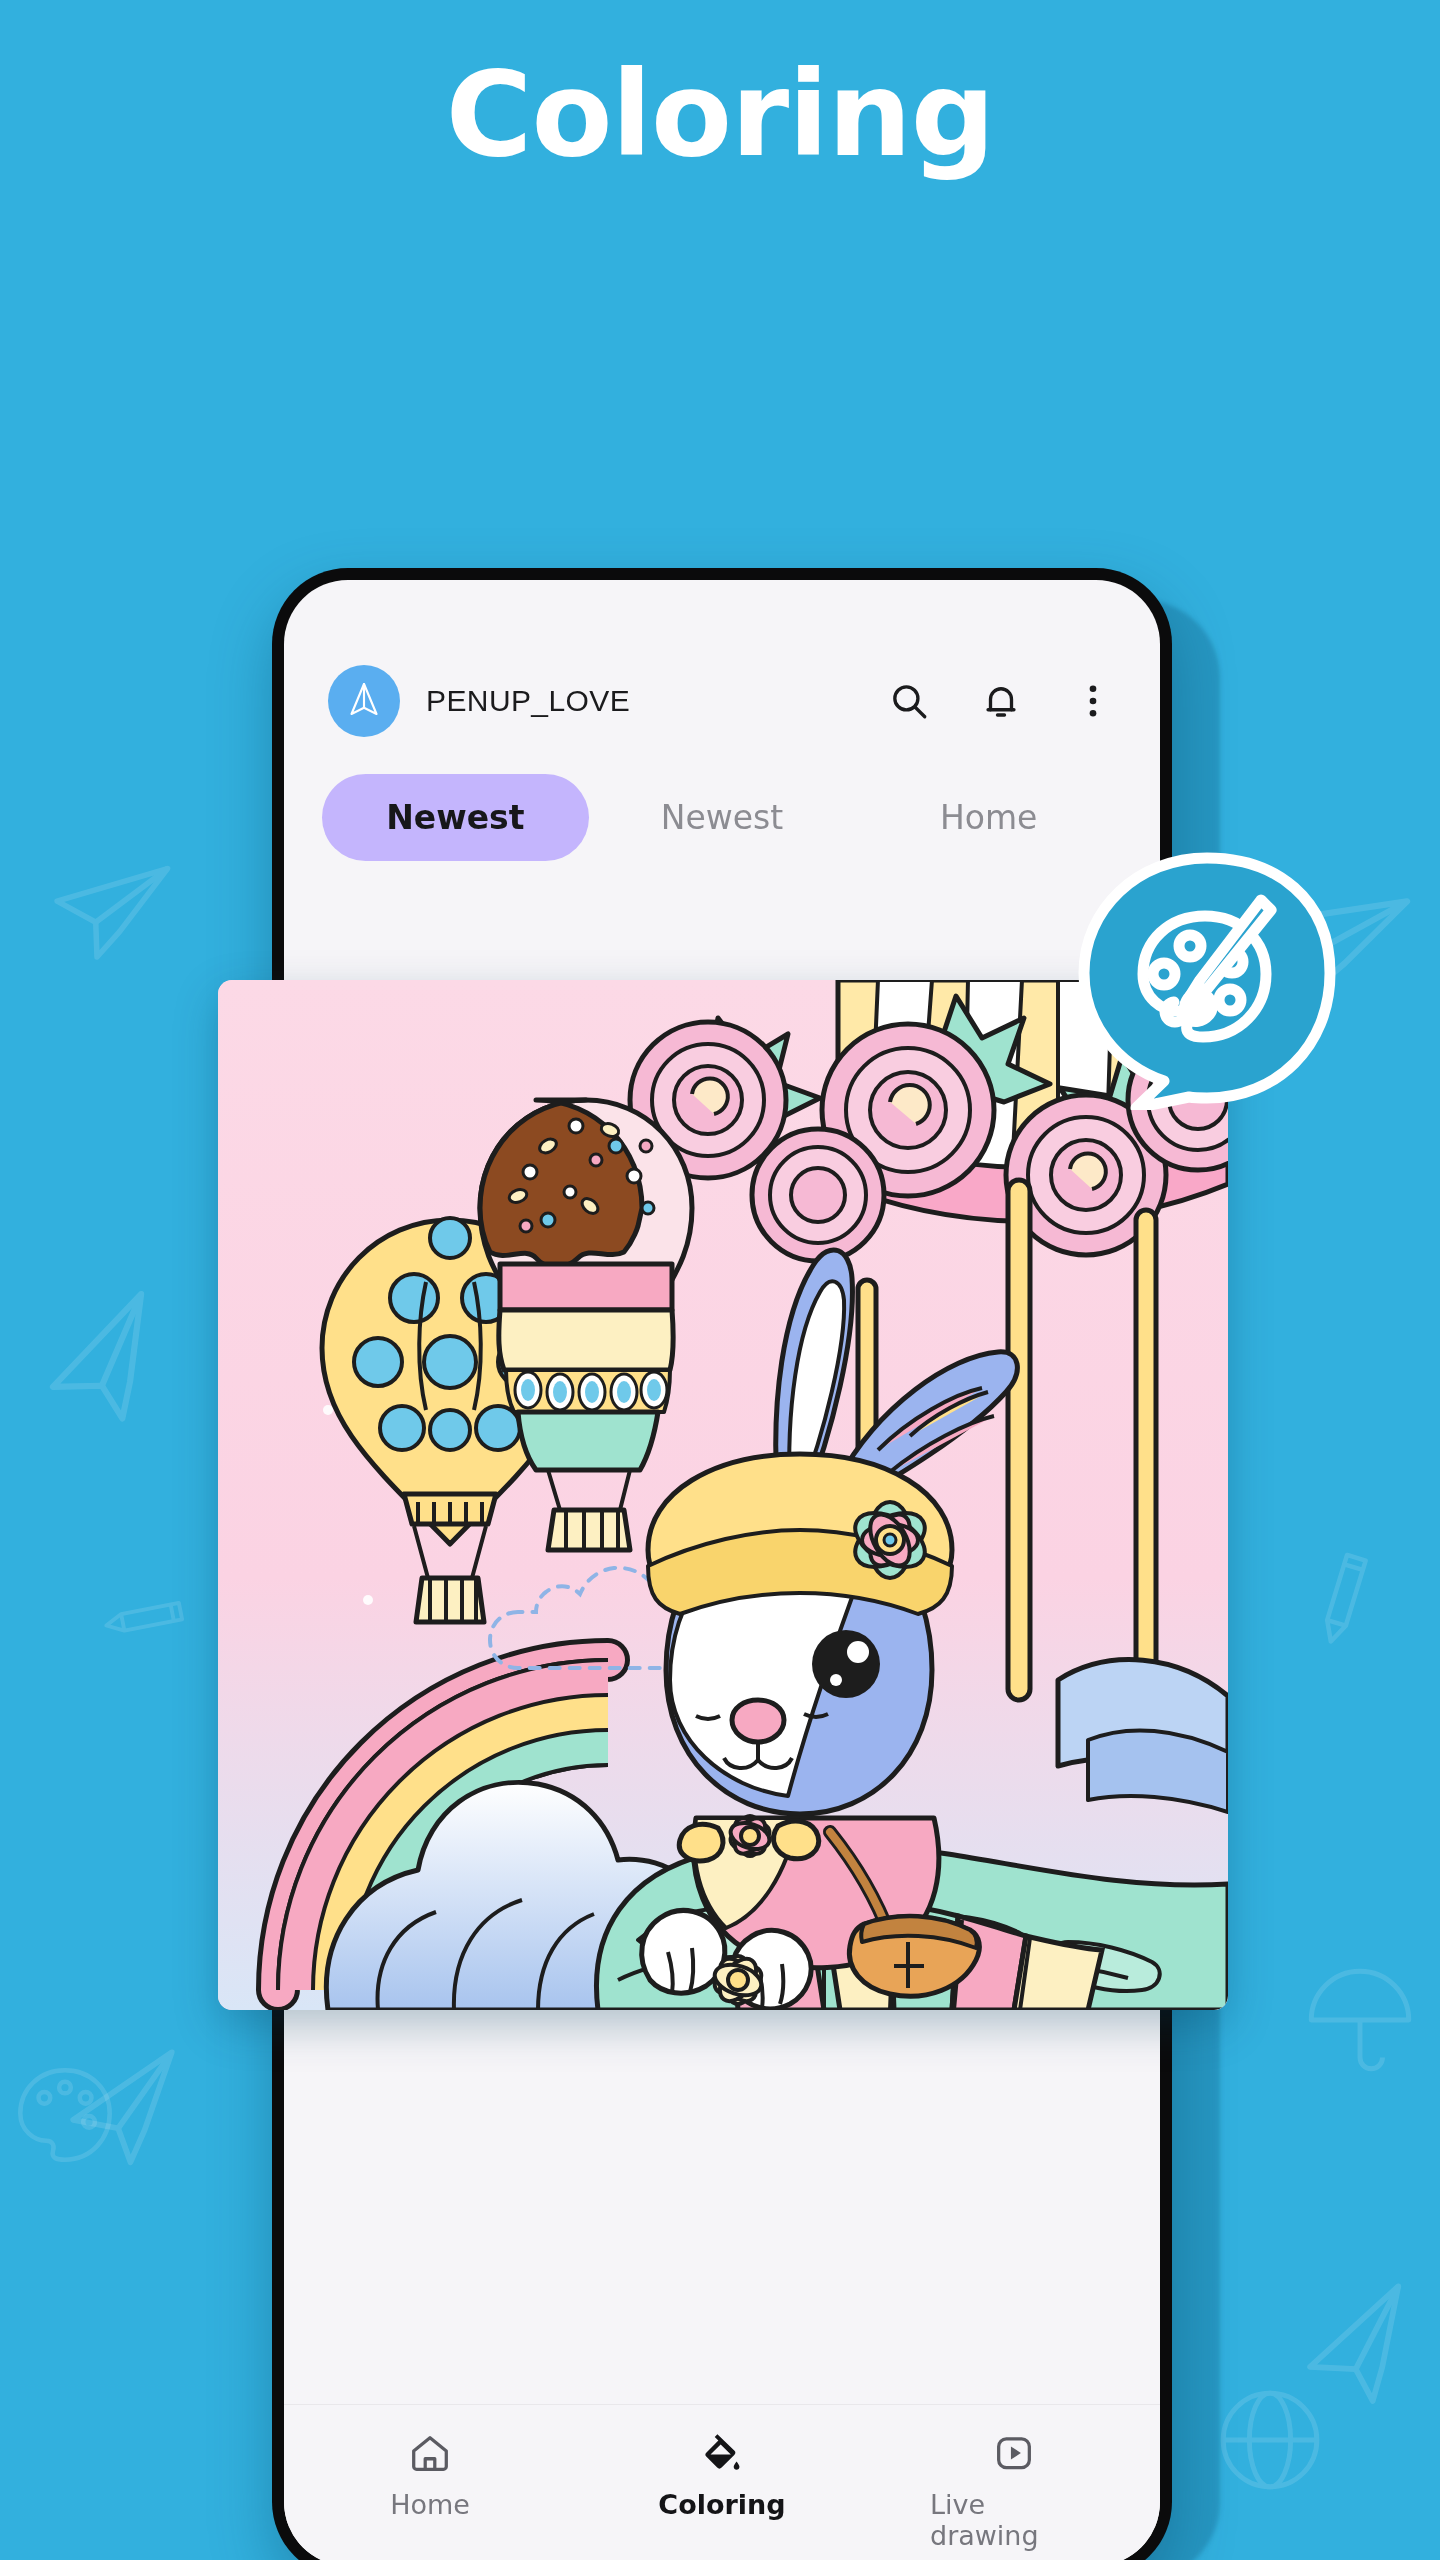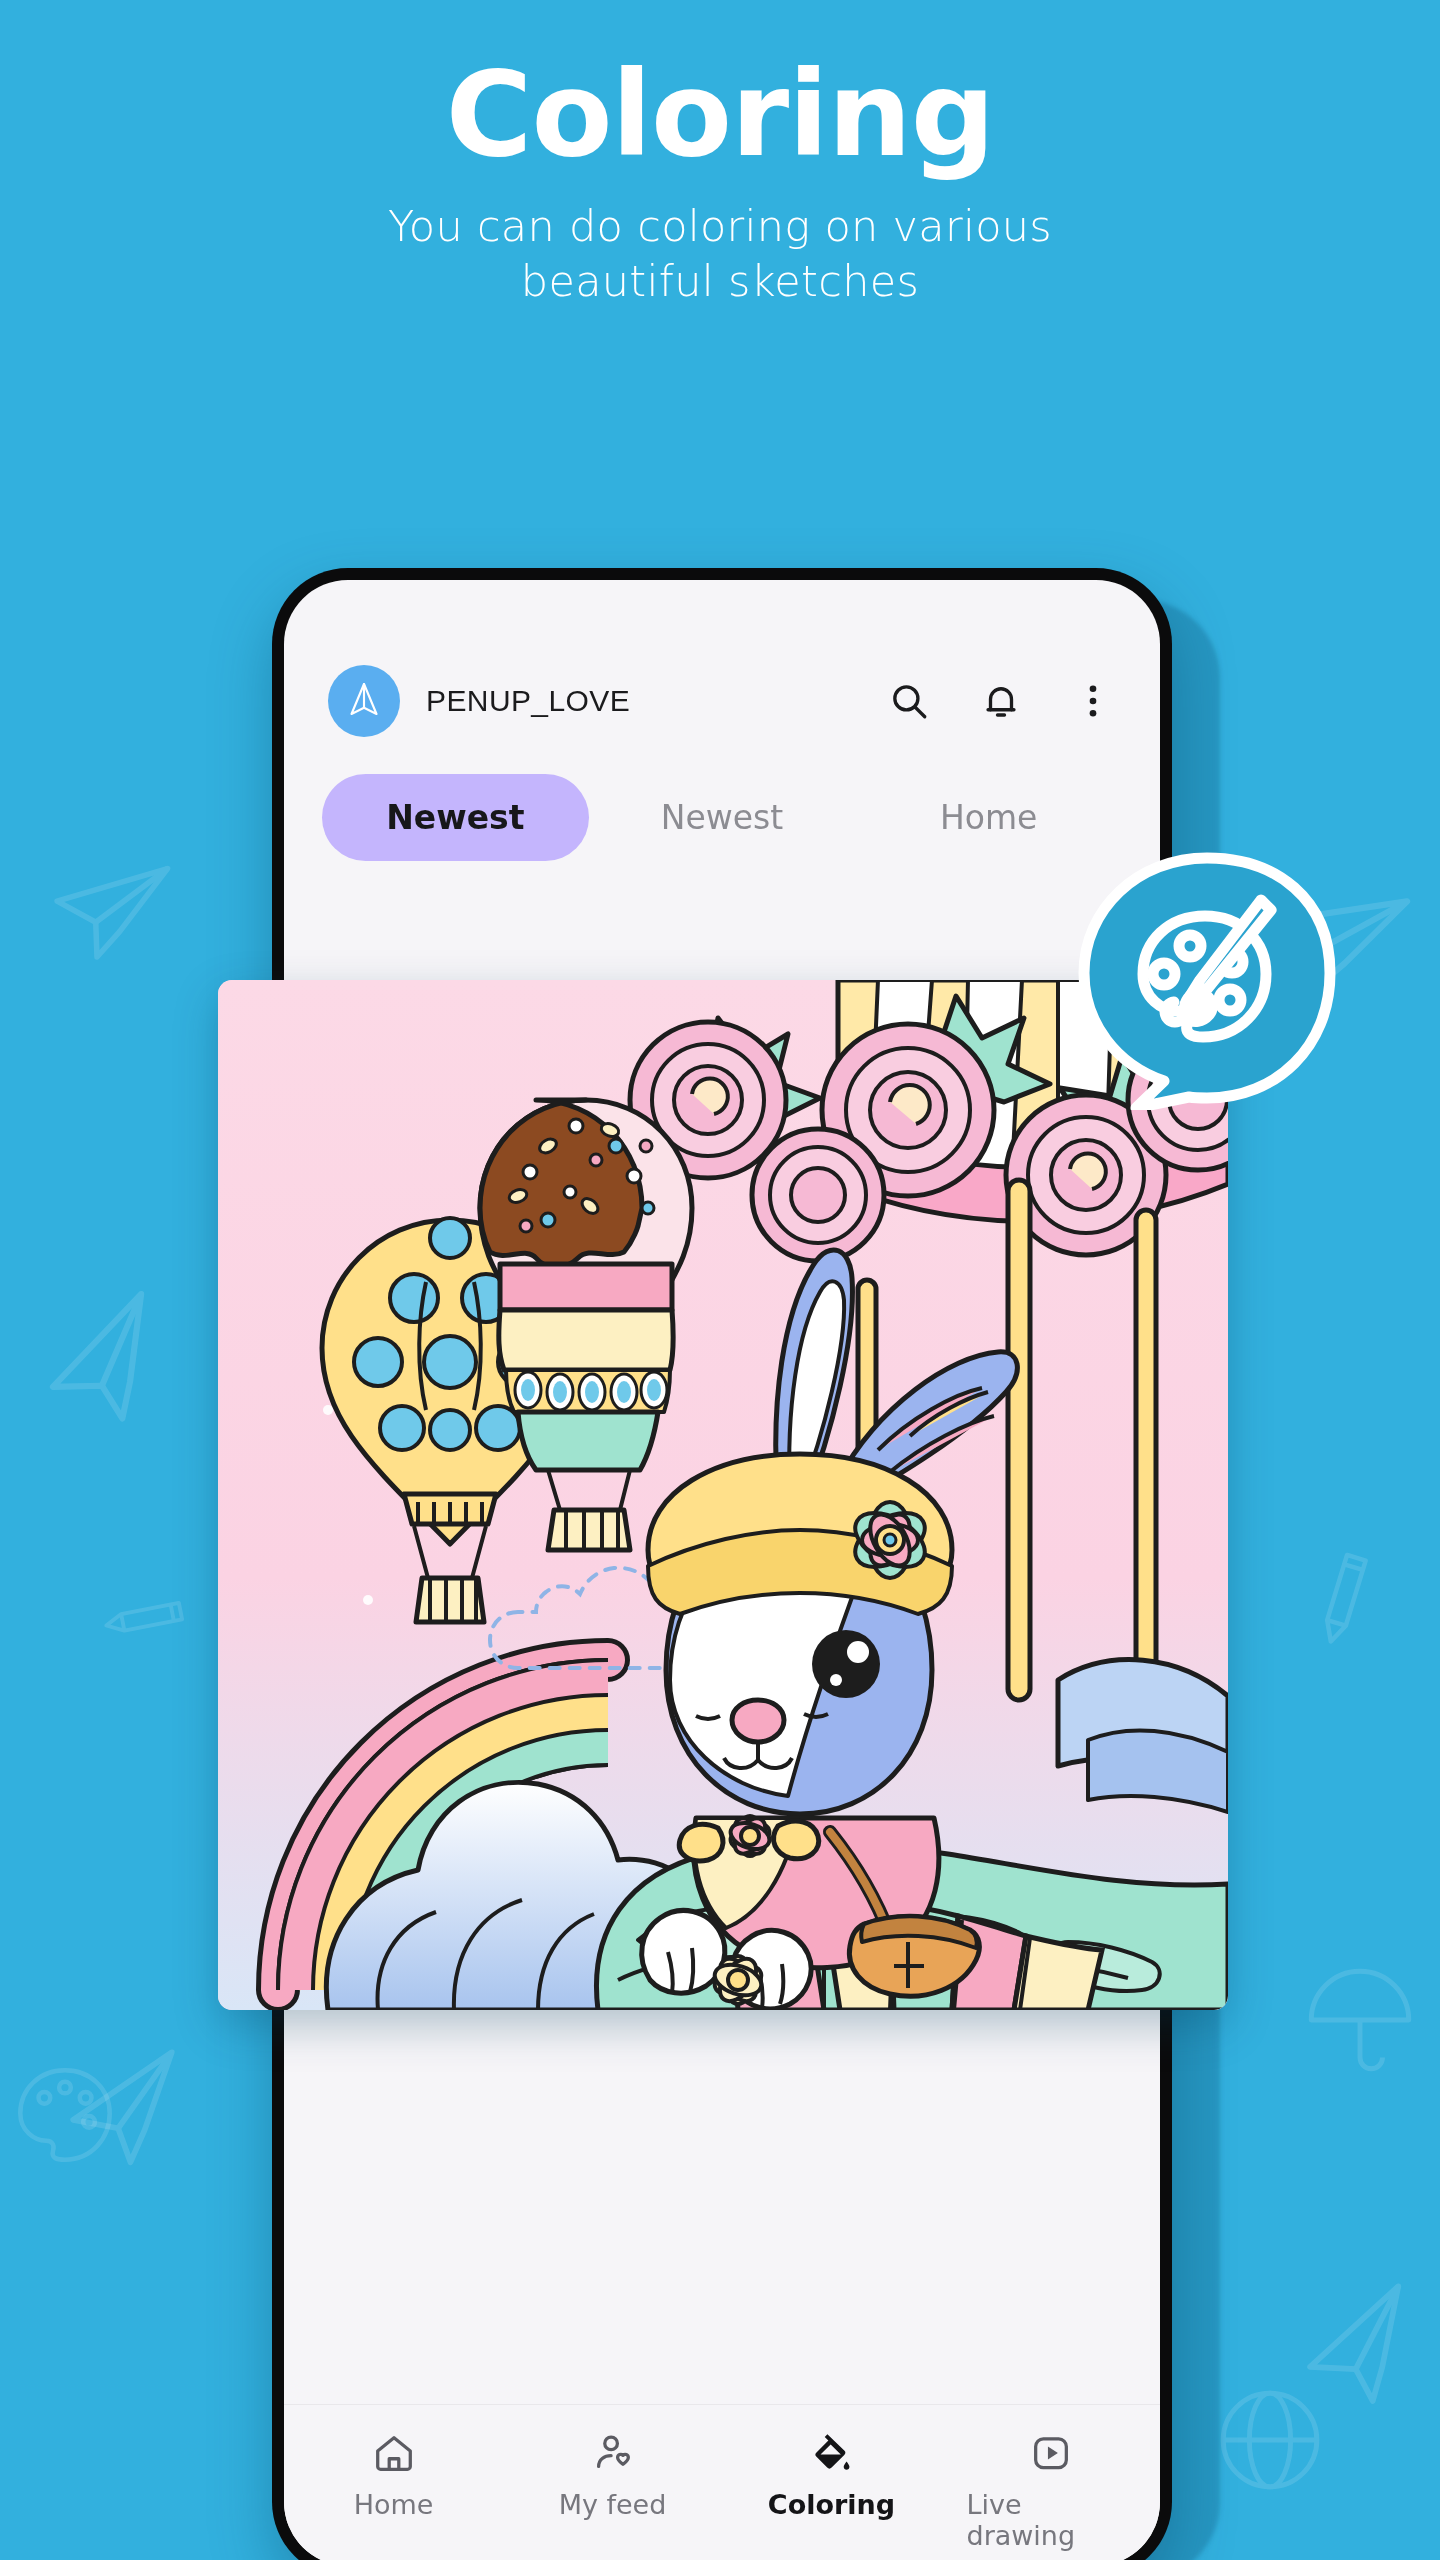--- a/index.html
+++ b/index.html
@@ -257,24 +257,20 @@
   <div class="doodle" style="left:760px;  top:2460px; transform:rotate(8deg);">
     <svg width="120" height="120" viewBox="0 0 64 64" fill="none" stroke="#ffffff" stroke-width="2.6" stroke-linejoin="round">
         <path d="M56 8 8 34l20 6 4 16 8-14 16-34z"></path>
         <path d="M28 40 56 8"></path>
       </svg>
   </div>
 </div>
 
 <header class="hero">
   <h1 class="hero-title">Coloring</h1>
-  <p class="hero-sub">
-    <span>You can do coloring on various</span><br>
-    <span>beautiful sketches</span>
-  </p>
 </header>
 
 <div class="phone-shadow"></div>
 
 <div class="phone">
   <div class="screen">
 
     <div class="app-header">
       <div class="avatar">
         <span>
@@ -470,30 +466,20 @@
       <div class="nav-item">
         <span class="nav-ico">
           <svg width="46" height="46" viewBox="0 0 24 24" fill="none" stroke="#5b5b62" stroke-width="1.7" stroke-linejoin="round">
               <path d="M3.5 11 12 4l8.5 7v8a1.5 1.5 0 0 1-1.5 1.5H5A1.5 1.5 0 0 1 3.5 19z"></path>
               <path d="M9.5 20.5V15h5v5.5"></path>
             </svg>
         </span>
         <span class="nav-label">Home</span>
       </div>
 
-      <div class="nav-item">
-        <span class="nav-ico">
-          <svg width="46" height="46" viewBox="0 0 24 24" fill="none" stroke="#5b5b62" stroke-width="1.7" stroke-linejoin="round" stroke-linecap="round">
-              <circle cx="11" cy="7" r="3.3"></circle>
-              <path d="M4.5 19c0-3.6 2.9-5.6 6.5-5.6"></path>
-              <path d="M17.2 13.2c1 -1 2.8-.4 2.8 1.1 0 1.6-2.1 3-2.8 3.6-.7-.6-2.8-2-2.8-3.6 0-1.5 1.8-2.1 2.8-1.1z"></path>
-            </svg>
-        </span>
-        <span class="nav-label">My feed</span>
-      </div>
 
       <div class="nav-item active">
         <span class="nav-ico">
           <svg width="46" height="46" viewBox="0 0 24 24" fill="#141417">
               <path d="M9.6 2.2 8.2 3.6l1.9 1.9-6.2 6.2a1.6 1.6 0 0 0 0 2.3l5.6 5.6a1.6 1.6 0 0 0 2.3 0l6.6-6.6a1.6 1.6 0 0 0 0-2.3zM6 12.8l5.3-5.3 5.3 5.3z"></path>
               <path d="M19.6 16.4c-.8 1.1-1.5 2-1.5 2.8 0 .9.7 1.6 1.5 1.6s1.5-.7 1.5-1.6c0-.8-.7-1.7-1.5-2.8z"></path>
             </svg>
         </span>
         <span class="nav-label">Coloring</span>
       </div>

